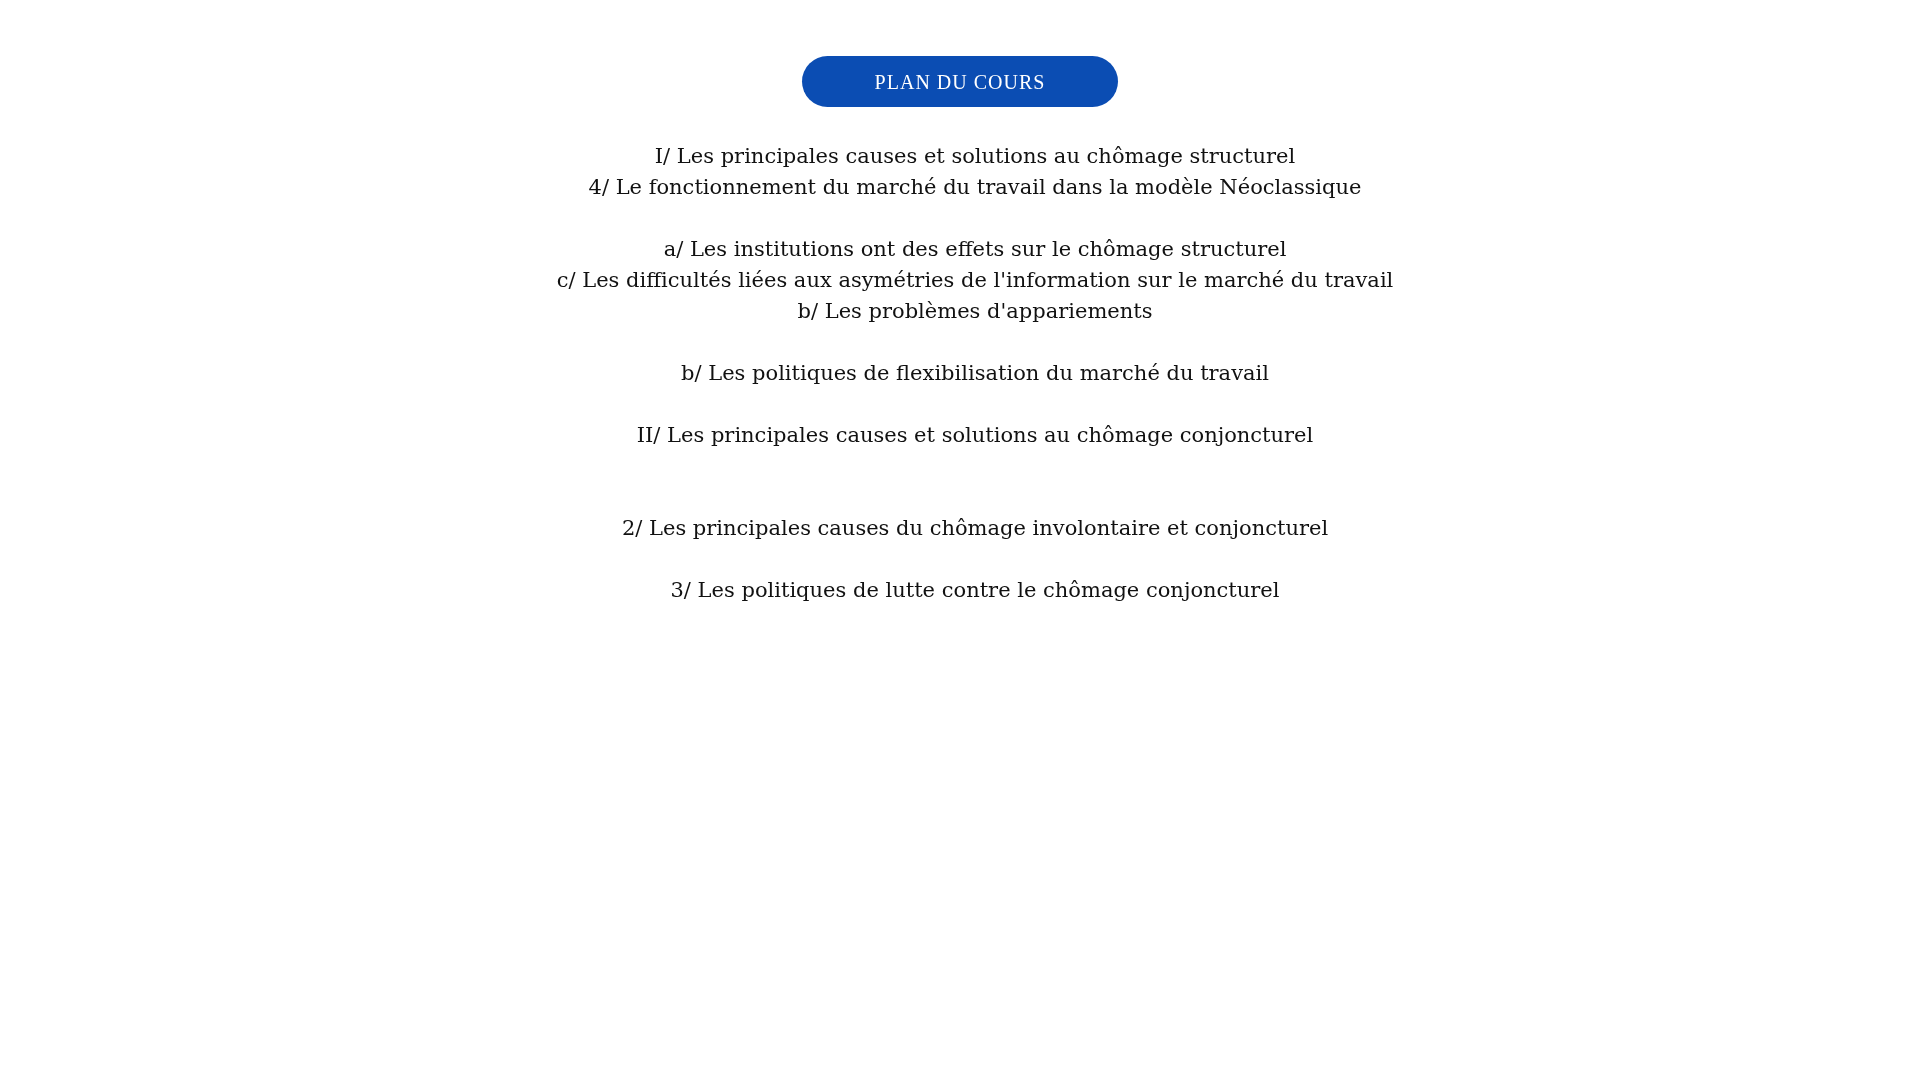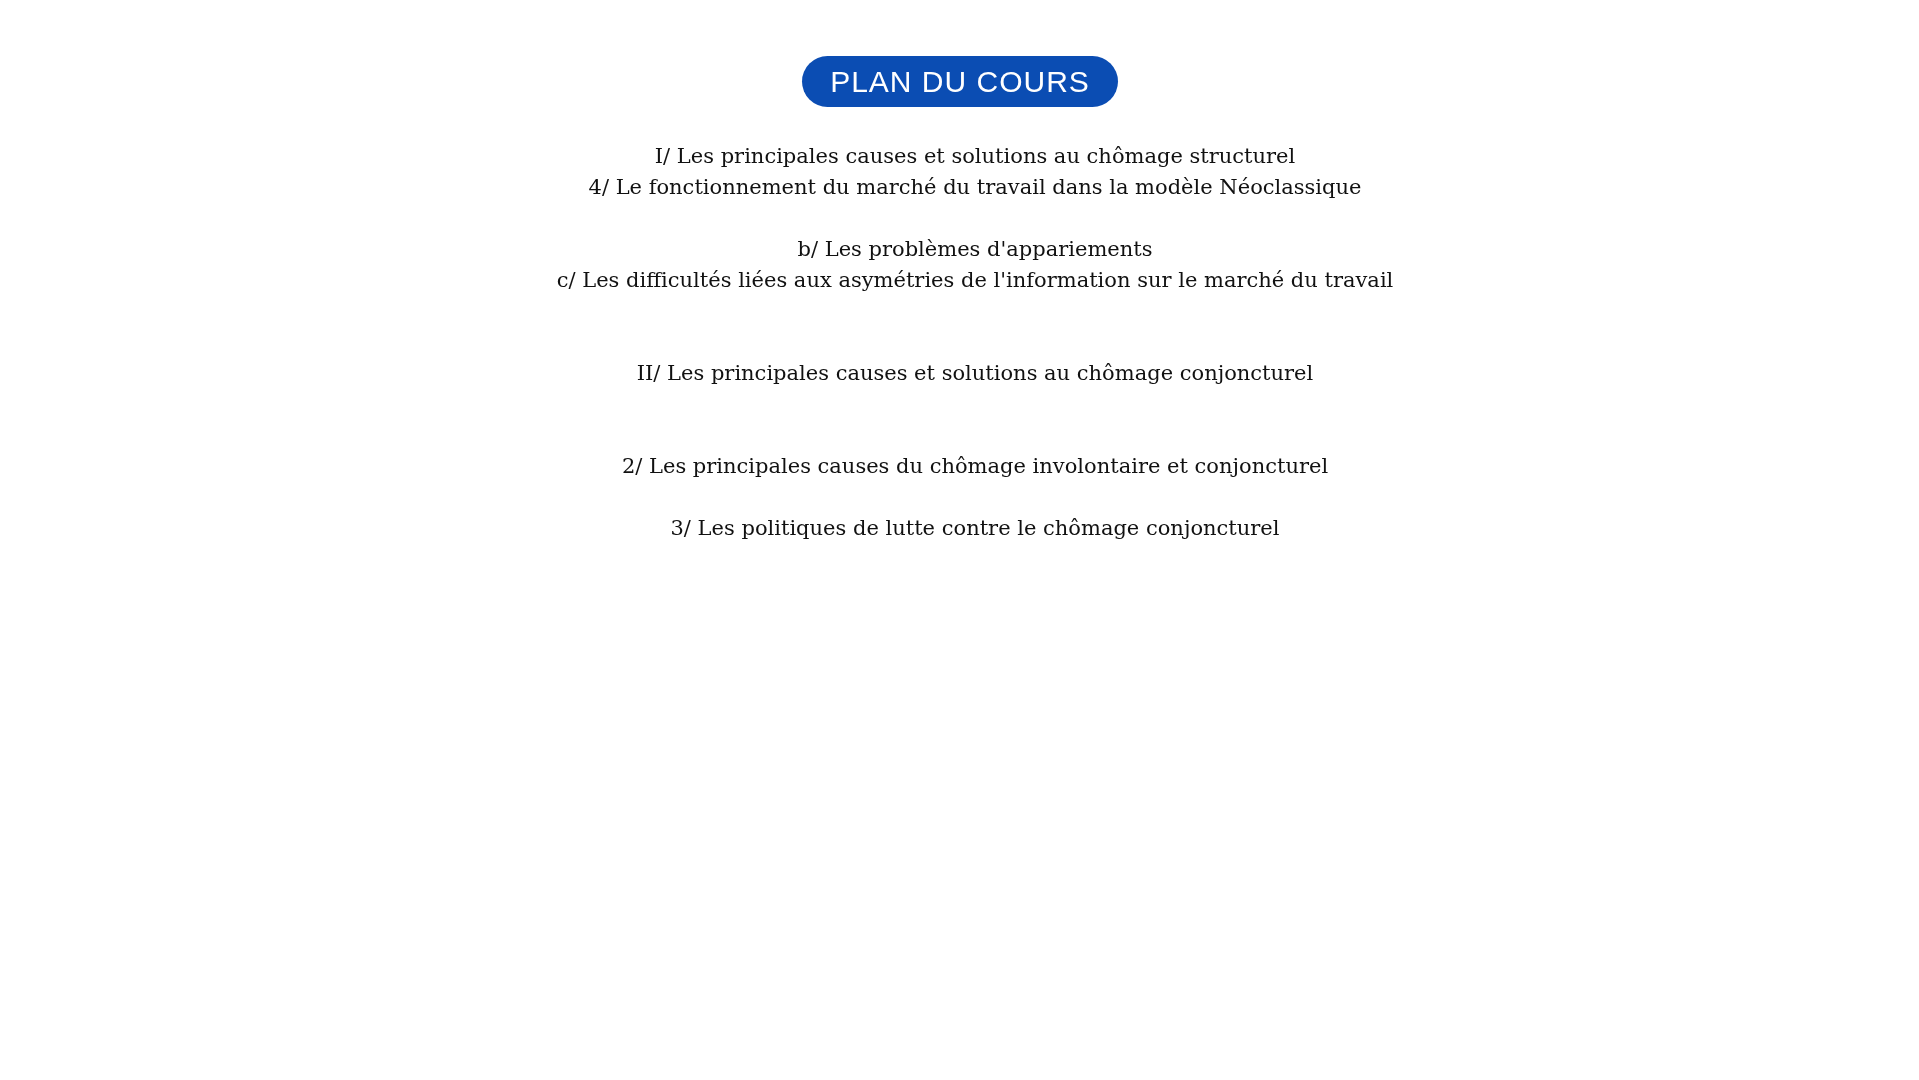--- a/index.html
+++ b/index.html
@@ -24,22 +24,22 @@
       height: 51px;
       border-radius: 26px;
       background: #0B4DB3;
       display: flex;
       align-items: center;
       justify-content: center;
       box-sizing: border-box;
     }
     .title-pill span {
       color: #ffffff;
-      font-family: Liberation Sans, sans-serif;
-      font-size: 30px;
+      font-family: Liberation Serif, serif;
+      font-size: 20px;
       font-weight: 400;
       letter-spacing: 1px;
       line-height: 1;
     }
     .outline {
       position: absolute;
       left: 0;
       top: 141px;
       width: 1919px;
       text-align: center;
@@ -64,24 +64,26 @@
 
   <div class="title-pill" style="background: rgb(11, 77, 179);">
     <span>PLAN DU COURS</span>
   </div>
 
   <div class="outline">
     <div class="line">I/ Les principales causes et solutions au chômage structurel</div>
     <div class="line">4/ Le fonctionnement du marché du travail dans la modèle Néoclassique</div>
     <div class="gap"></div>
 
+    <div class="line">a/ Les institutions ont des effets sur le chômage structurel</div>
+    <div class="line">c/ Les difficultés liées aux asymétries de l'information sur le marché du travail</div>
     <div class="line">b/ Les problèmes d'appariements</div>
-    <div class="line">c/ Les difficultés liées aux asymétries de l'information sur le marché du travail</div>
     <div class="gap"></div>
 
+    <div class="line">b/ Les politiques de flexibilisation du marché du travail</div>
     <div class="gap"></div>
 
     <div class="line">II/ Les principales causes et solutions au chômage conjoncturel</div>
     <div class="gap"></div>
 
     <div class="gap"></div>
 
     <div class="line">2/ Les principales causes du chômage involontaire et conjoncturel</div>
     <div class="gap"></div>
 

